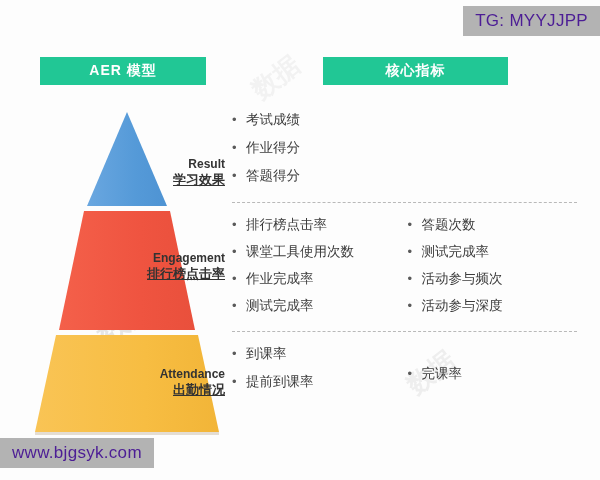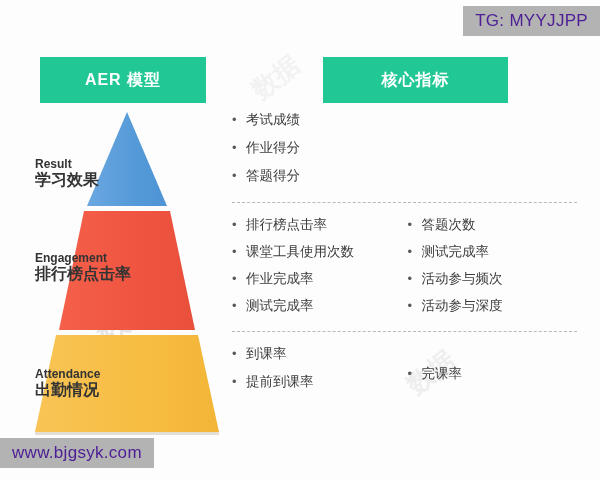--- a/index.html
+++ b/index.html
@@ -58,48 +58,48 @@
   #ghost-3 { left: 250px; top: 60px;  font-size: 26px; color: rgba(185,185,185,0.16); }
 
   
   .banner {
     position: absolute;
     background: #21c795;
     color: #ffffff;
     display: flex;
     align-items: center;
     justify-content: center;
-    font-size: 16px;
+    font-size: 14px;
     font-weight: bold;
     letter-spacing: 1px;
-    height: 46px;
+    height: 28px;
   }
   #banner-left  { left: 40px;  top: 57px; width: 166px; }
   #banner-right { left: 308px; top: 57px; width: 185px; margin-left: 15px; }
 
   
   #pyramid {
     position: absolute;
     left: 35px;
     top: 108px;
     width: 190px;
     height: 330px;
   }
   #pyramid svg { display: block; }
   .tier-label {
     position: absolute;
     width: 100%;
-    text-align: left;
+    text-align: right;
     color: #333333;
     font-size: 12px;
     font-weight: bold;
     line-height: 16px;
     pointer-events: none;
   }
-  .tier-label .cn { font-size: 16px; }
+  .tier-label .cn { font-size: 13px; text-decoration: underline; }
   #label-result     { top: 48px;  }
   #label-engagement { top: 142px; }
   #label-attendance { top: 258px; }
 
   
   #metrics {
     position: absolute;
     left: 232px;
     top: 112px;
     width: 345px;

